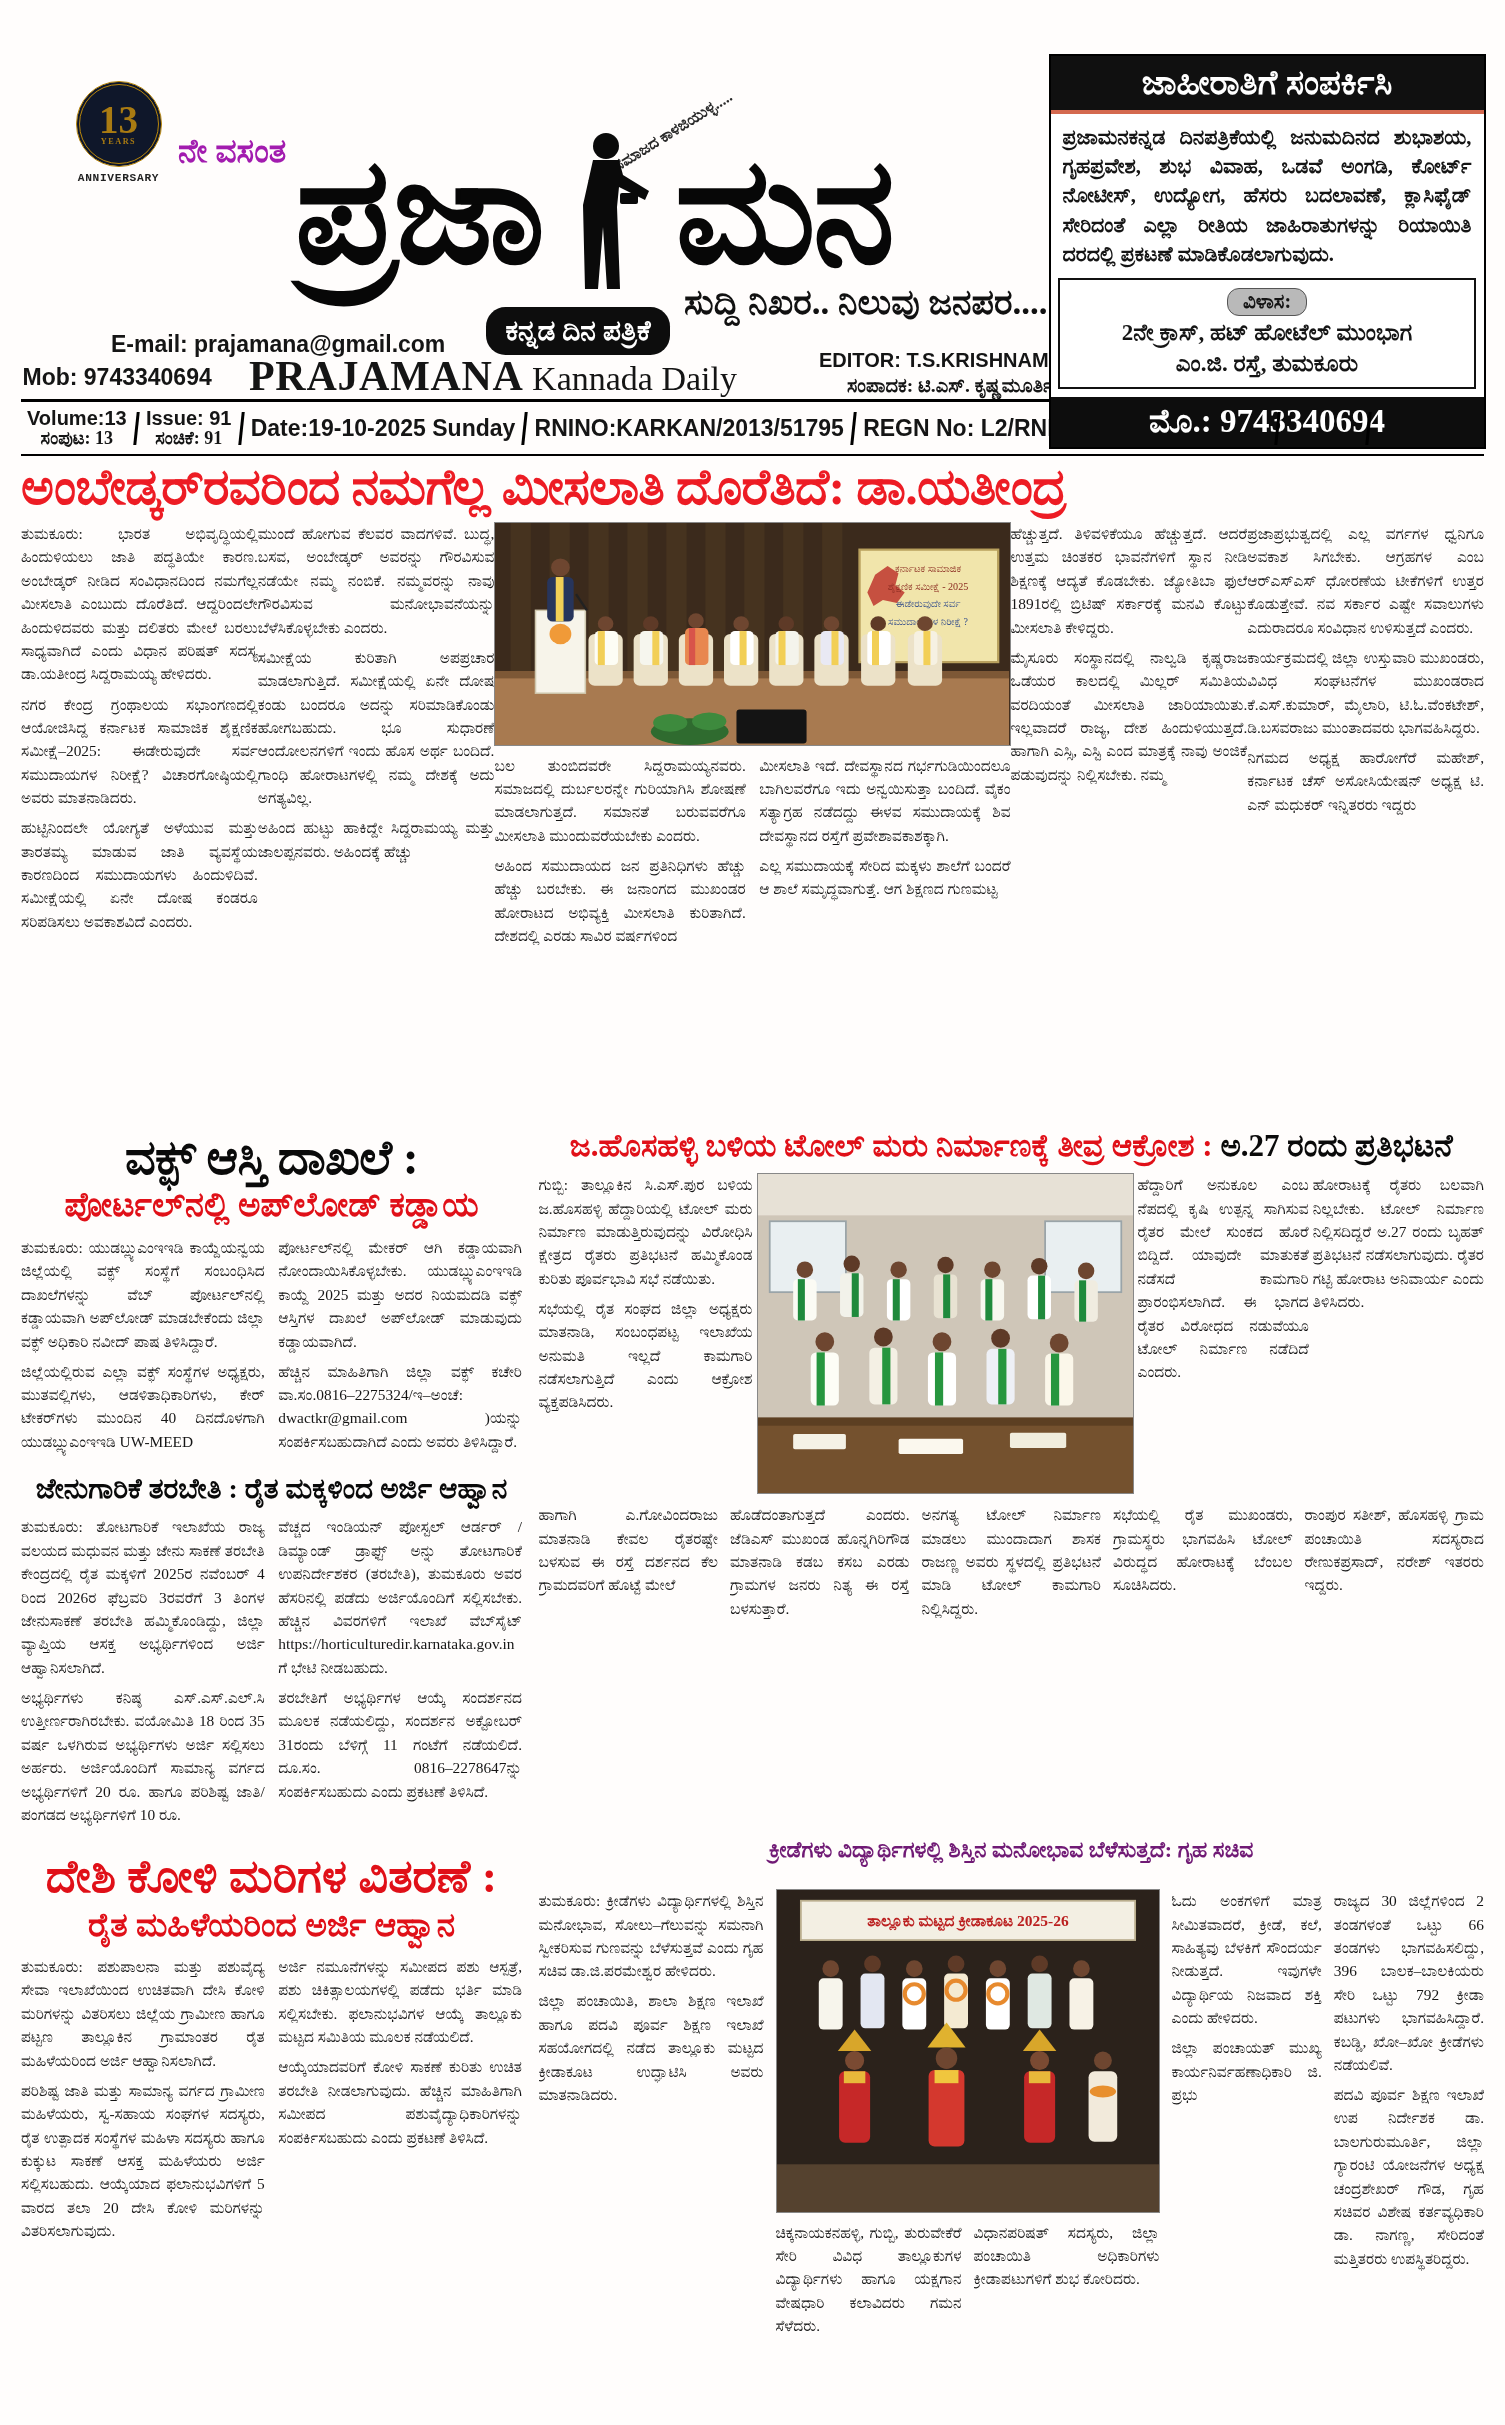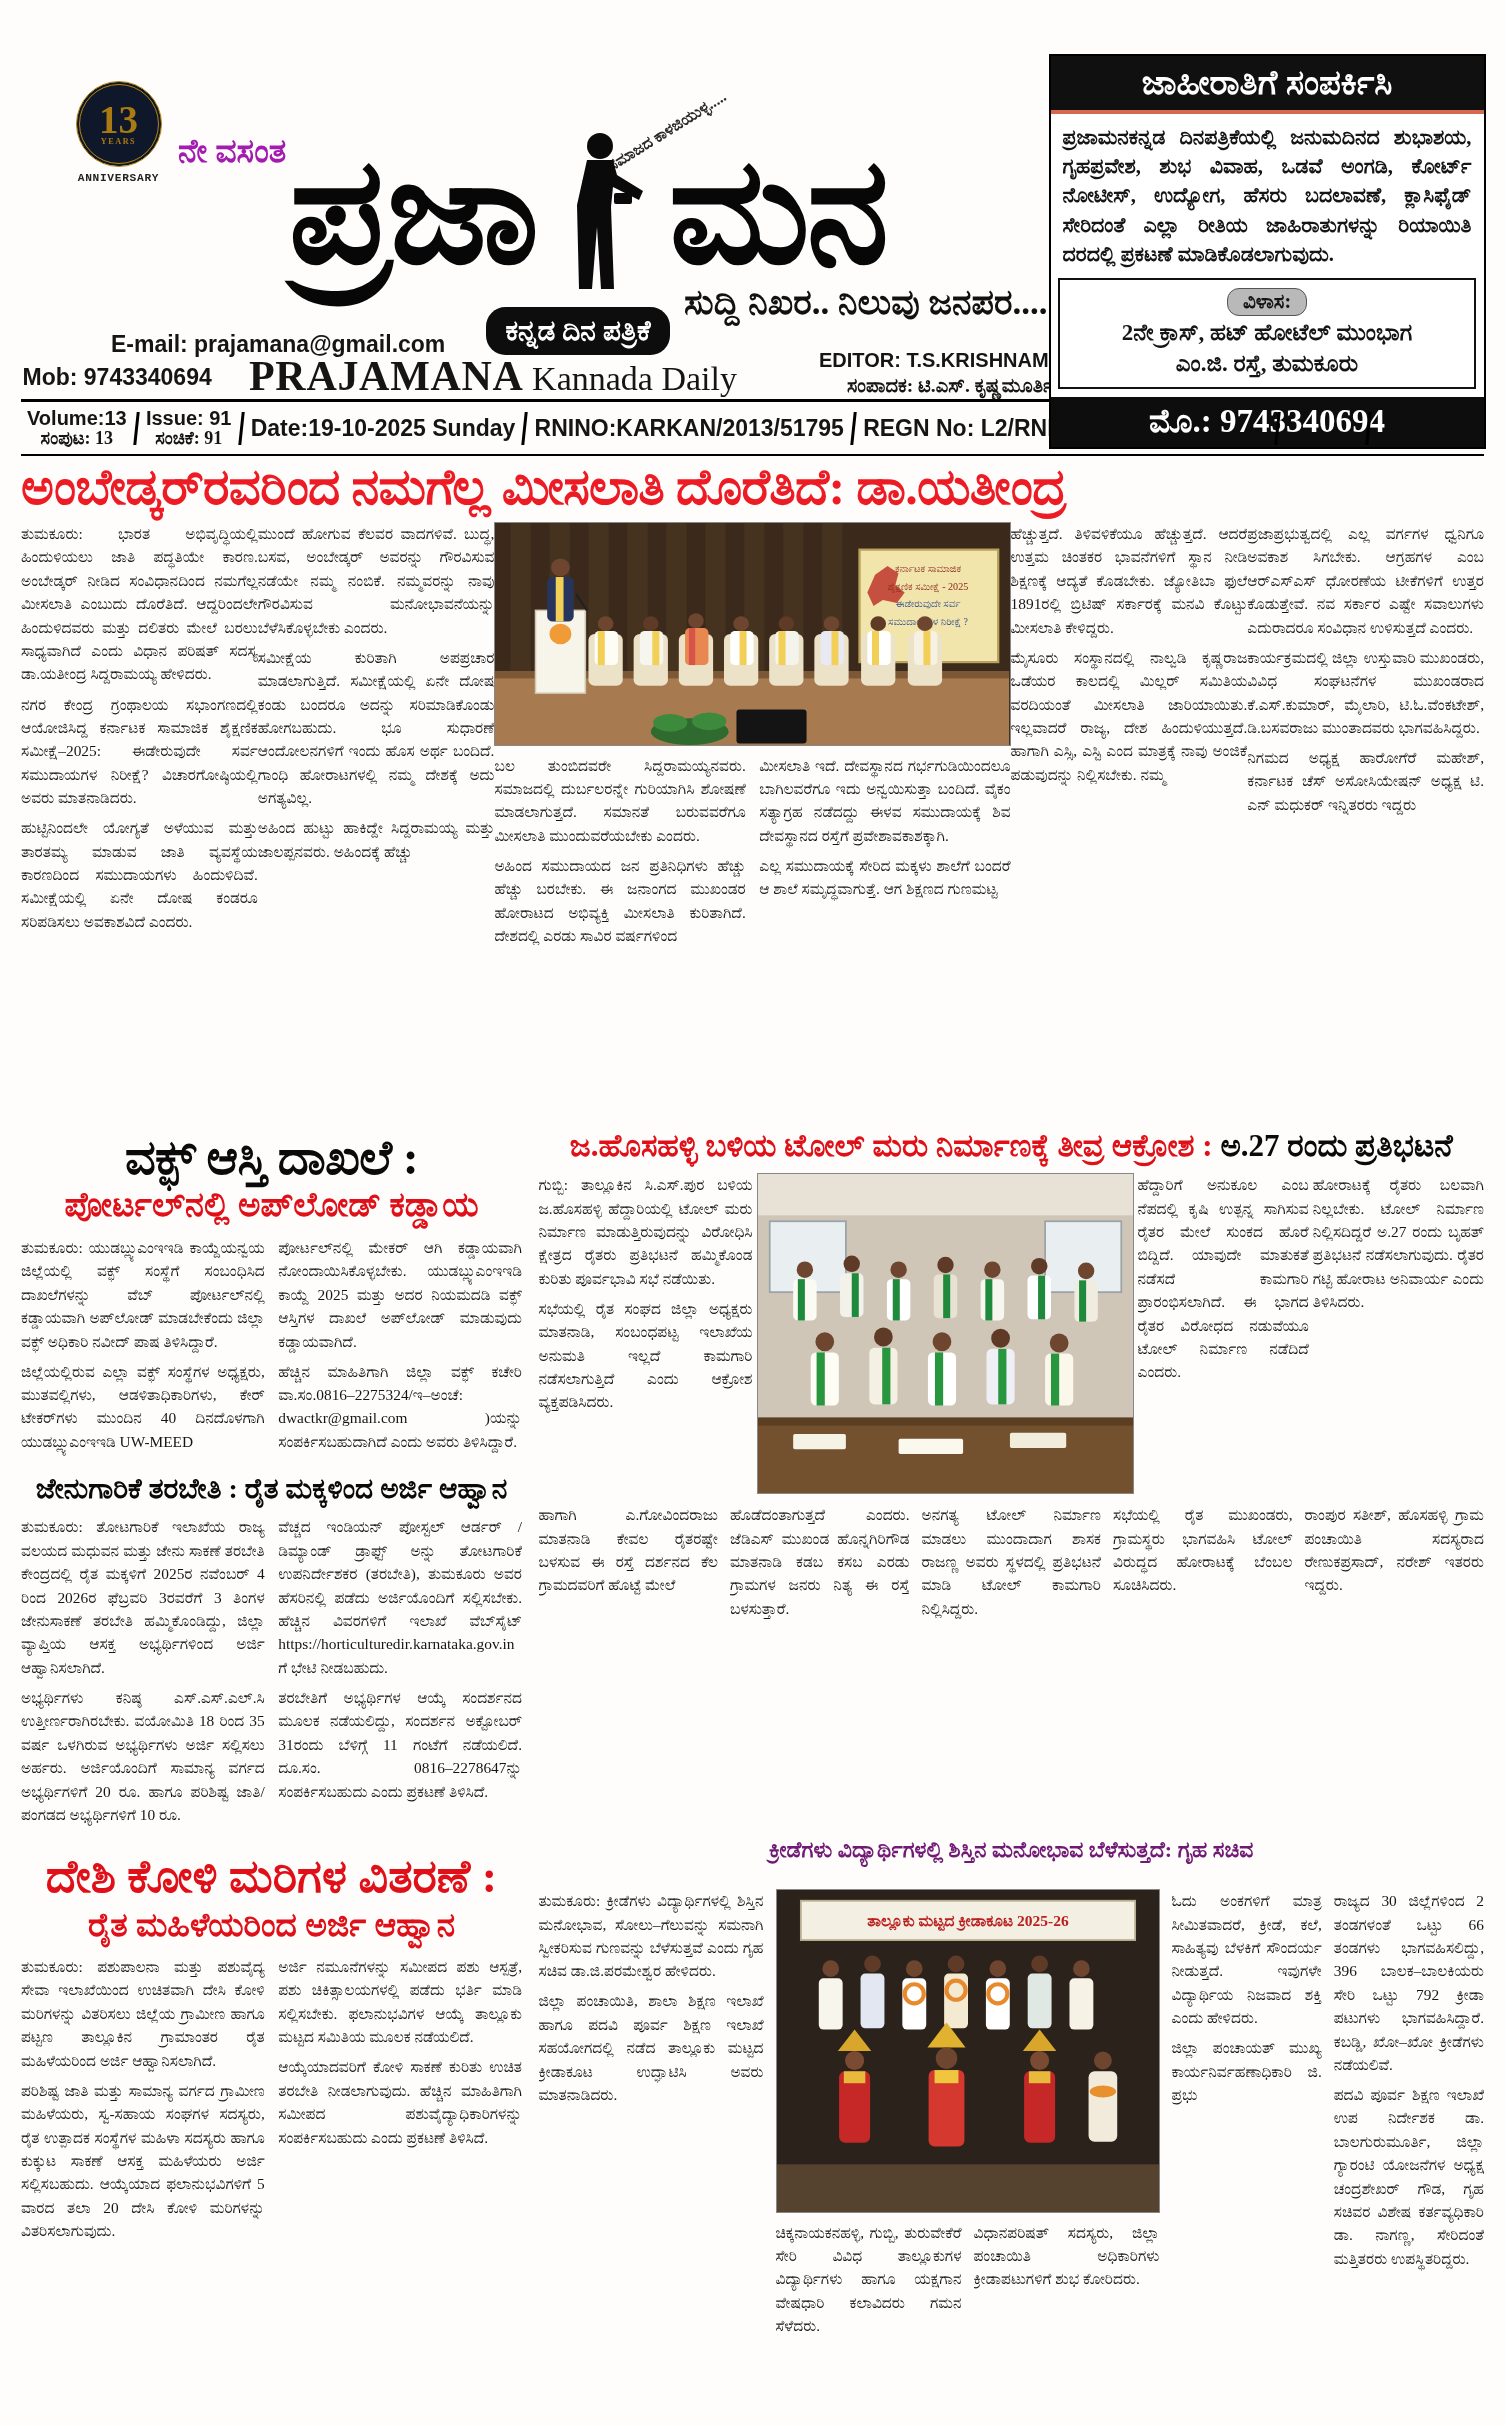--- a/index.html
+++ b/index.html
@@ -9,21 +9,21 @@
   }
   
   .masthead{position:relative;height:399px;}
   .anniv{position:absolute;left:66px;top:81px;width:105px;text-align:center;}
   .anniv .ring{width:78px;height:78px;margin:0 auto;border:4.5px double #b8860b;border-radius:50%;
     display:flex;flex-direction:column;align-items:center;justify-content:center;background:#0f172a;}
   .anniv .n13{font-size:39px;font-weight:bold;color:#a97b12;line-height:.9;font-family:"Liberation Serif",serif;}
   .anniv .yrs{font-size:8.2px;letter-spacing:1.5px;color:#a97b12;font-weight:bold;}
   .anniv .word{font-size:11.2px;letter-spacing:0.7px;color:#222;font-weight:bold;margin-top:4.5px;font-family:Liberation Mono, monospace;}
   .vasantha{position:absolute;left:178px;top:133px;font-size:33px;font-weight:bold;color:#a21caf;}
-  .title-row{position:absolute;left:138px;top:96px;width:899px;height:232px;
+  .title-row{position:absolute;left:144px;top:96px;width:899px;height:232px;
     display:flex;align-items:center;justify-content:center;}
   .title-part{font-size:148px;font-weight:bold;color:#070707;line-height:1;letter-spacing:-3px;}
   .statue-wrap{position:relative;width:142px;height:225px;flex:0 0 auto;margin:0 -4.5px;}
   .statue-wrap svg{position:absolute;left:10.5px;top:6px;}
   .arc-text{position:absolute;right:-64px;top:30px;transform:rotate(-32deg);
     font-size:15.7px;font-weight:bold;color:#2a2a2a;white-space:nowrap;}
   .email-line{position:absolute;left:111px;top:331px;font-size:23px;font-weight:bold;font-family:"Liberation Sans",sans-serif;}
   .mob-line{position:absolute;left:22.5px;top:364px;font-size:23px;font-weight:bold;font-family:"Liberation Sans",sans-serif;}
   .kn-badge{position:absolute;left:486px;top:307px;background:#0d0d0d;color:#fff;
     border-radius:19.5px;padding:7.5px 19.5px;font-size:28px;font-weight:bold;}

